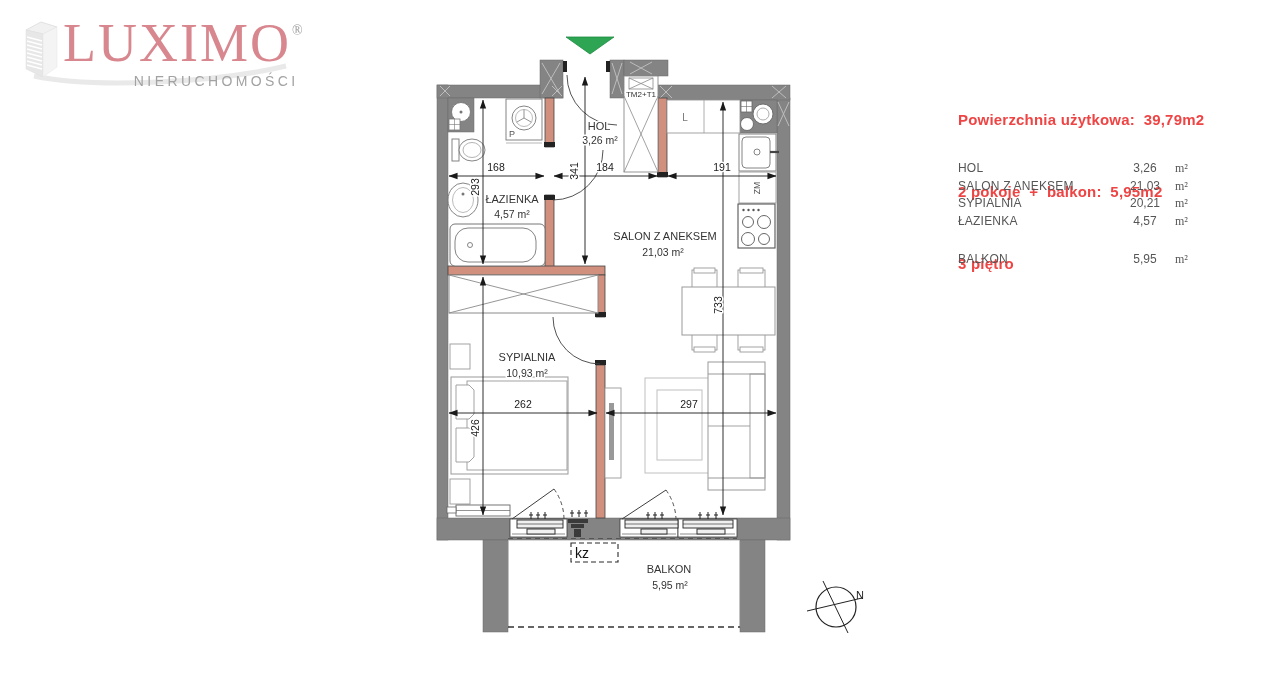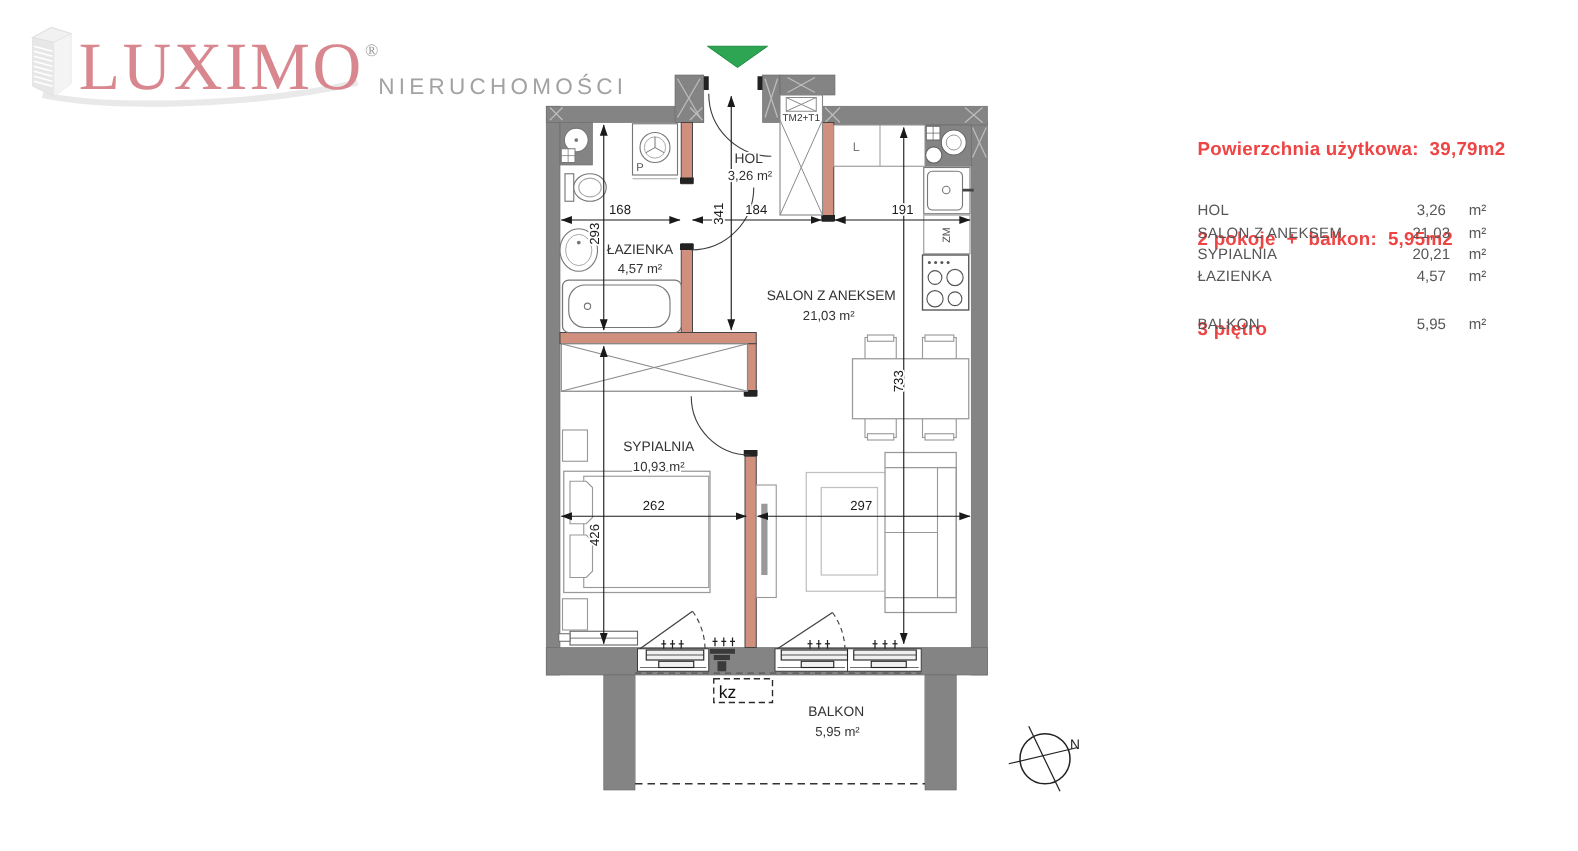--- a/index.html
+++ b/index.html
@@ -6,41 +6,41 @@
   html,body { margin:0; padding:0; background:#fff; }
   .page {
     position:relative; width:1262px; height:681px; background:#ffffff;
     font-family:"Liberation Sans", sans-serif; overflow:hidden;
   }
 
   
   .logo { position:absolute; left:24px; top:16px; display:flex; gap:3px; }
   .logo-swoosh { position:absolute; left:0; top:0; pointer-events:none; }
   .logo-building { margin-top:4px; }
-  .logo-text { display:flex; align-items:flex-end; position:relative; }
+  .logo-text { display:flex; flex-direction:column; align-items:flex-end; position:relative; }
   .brand {
     font-family:"Liberation Serif", serif; font-size:54px; line-height:1;
     color:#d8878f; letter-spacing:2px; white-space:nowrap;
   }
   .reg { font-size:14px; color:#9a9a9a; vertical-align:26px; letter-spacing:0; margin-left:1px;}
   .sub {
-    font-size:18px; color:#a2a2a2; letter-spacing:3.4px; margin-top:3px;
+    font-size:14px; color:#a2a2a2; letter-spacing:3.4px; margin-top:3px;
     padding-right:4px; white-space:nowrap;
   }
 
   
   .summary {
     position:absolute; left:958px; top:60px; font-size:15px; font-weight:bold;
     color:#ef4444; line-height:24px; white-space:pre-wrap; letter-spacing:0.2px;
   }
   .roomlist { position:absolute; left:958px; top:160px; width:236px; font-size:12px; color:#565656; }
   .room-row { display:flex; line-height:17.5px; }
   .room-row .rname { flex:1; letter-spacing:0.2px; }
   .room-row .rval { width:46px; text-align:center; }
-  .room-row .runit { width:26px; padding-left:7px; }
+  .room-row .runit { width:26px; padding-left:7px;font-family:Liberation Serif, serif; }
   .room-row.balkon { margin-top:21px; }
 
   
   .plan { position:absolute; left:425px; top:20px; }
   .plan text { font-family:"Liberation Sans", sans-serif; }
   .halo { paint-order:stroke; stroke:#ffffff; stroke-width:3px; stroke-linejoin:round; }
   .dimtxt { font-size:10.5px; fill:#1a1a1a; }
   .roomname { font-size:11px; fill:#333333; }
   .roomarea { font-size:10.5px; fill:#333333; }
 </style>

